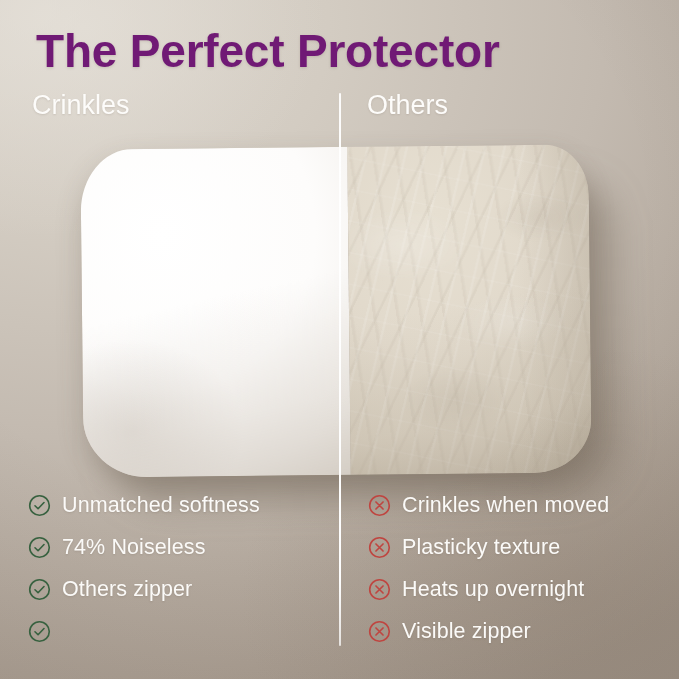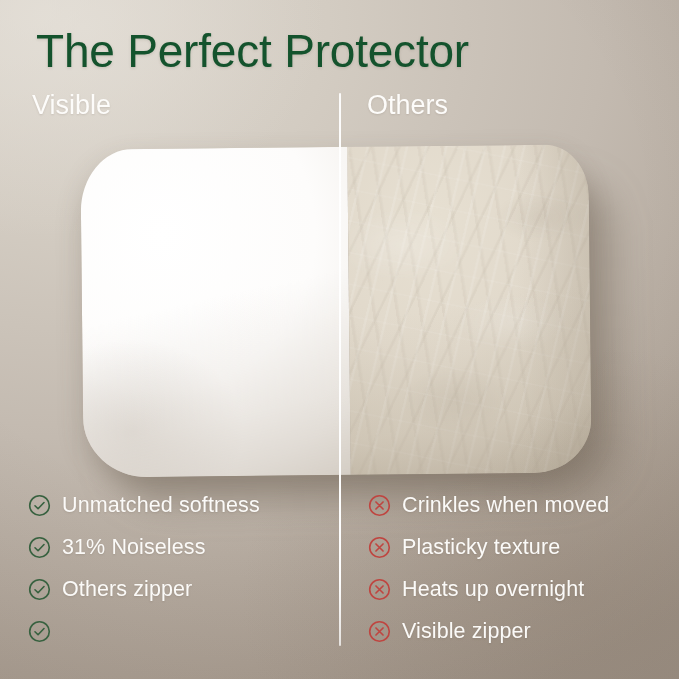--- a/index.html
+++ b/index.html
@@ -129,23 +129,23 @@
     background: linear-gradient(180deg, rgba(255,255,255,0.92) 0%, rgba(255,255,255,0.98) 12%, rgba(255,255,255,0.98) 88%, rgba(255,255,255,0.72) 100%);
     border-radius: 2px;
   }
 
   
   .title {
     position: absolute;
     left: 36px;
     top: 24px;
     font-size: 46px;
-    font-weight: 400;
+    font-weight: 700;
     letter-spacing: -0.2px;
-    color: #14532d;
+    color: #701a75;
     white-space: nowrap;
     text-shadow: 0 1px 3px rgba(110,96,82,0.22);
   }
   .col-label {
     position: absolute;
     top: 90px;
     font-size: 27px;
     font-weight: 300;
     color: #fdfcfa;
     white-space: nowrap;
@@ -203,39 +203,39 @@
         <div class="wrinkles2"></div>
       </div>
     </div>
   </div>
 
   <div class="bg-vignette"></div>
 
   <div class="divider"></div>
 
   <div class="title">The Perfect Protector</div>
-  <div class="col-label left">Visible</div>
+  <div class="col-label left">Crinkles</div>
   <div class="col-label right">Others</div>
 
   <div class="feature-list left">
 
     <div class="feature-row">
       <svg class="feature-icon" viewBox="0 0 24 24">
         <circle cx="12" cy="12" r="10.2" fill="none" stroke="#37613f" stroke-width="1.7"></circle>
         <path d="M7.3 12.3 L10.5 15.4 L16.7 8.9" fill="none" stroke="#37613f" stroke-width="1.7" stroke-linecap="round" stroke-linejoin="round"></path>
       </svg>
       <span class="feature-text">Unmatched softness</span>
     </div>
 
     <div class="feature-row">
       <svg class="feature-icon" viewBox="0 0 24 24">
         <circle cx="12" cy="12" r="10.2" fill="none" stroke="#37613f" stroke-width="1.7"></circle>
         <path d="M7.3 12.3 L10.5 15.4 L16.7 8.9" fill="none" stroke="#37613f" stroke-width="1.7" stroke-linecap="round" stroke-linejoin="round"></path>
       </svg>
-      <span class="feature-text">31% Noiseless</span>
+      <span class="feature-text">74% Noiseless</span>
     </div>
 
     <div class="feature-row">
       <svg class="feature-icon" viewBox="0 0 24 24">
         <circle cx="12" cy="12" r="10.2" fill="none" stroke="#37613f" stroke-width="1.7"></circle>
         <path d="M7.3 12.3 L10.5 15.4 L16.7 8.9" fill="none" stroke="#37613f" stroke-width="1.7" stroke-linecap="round" stroke-linejoin="round"></path>
       </svg>
       <span class="feature-text">Others zipper</span>
     </div>
 

